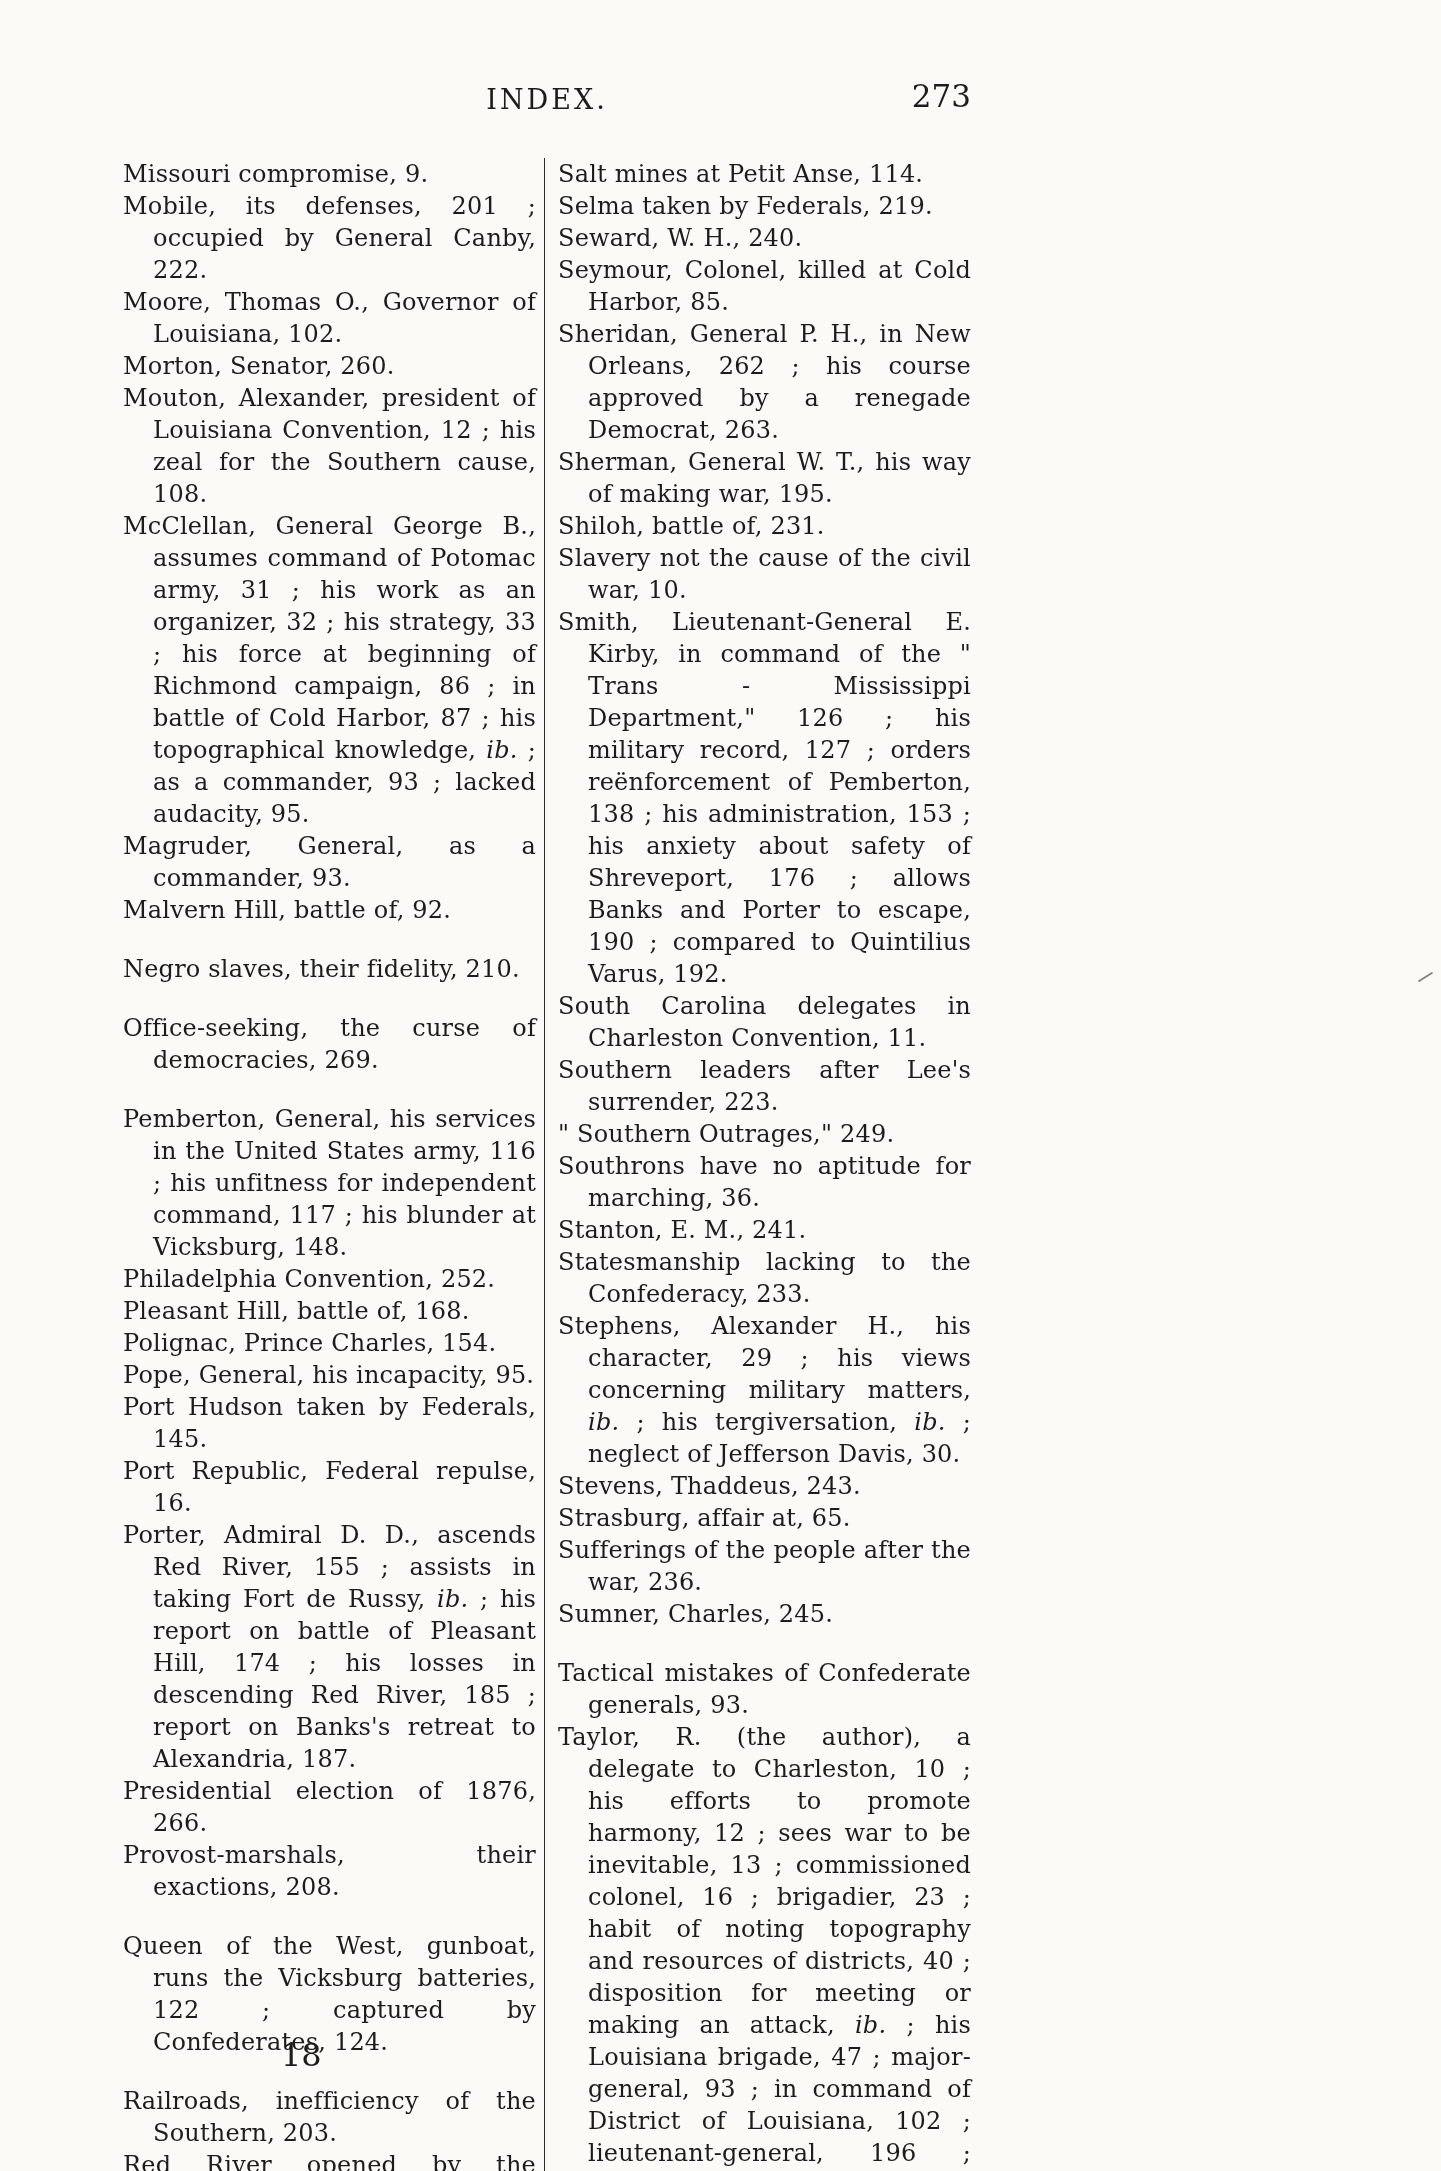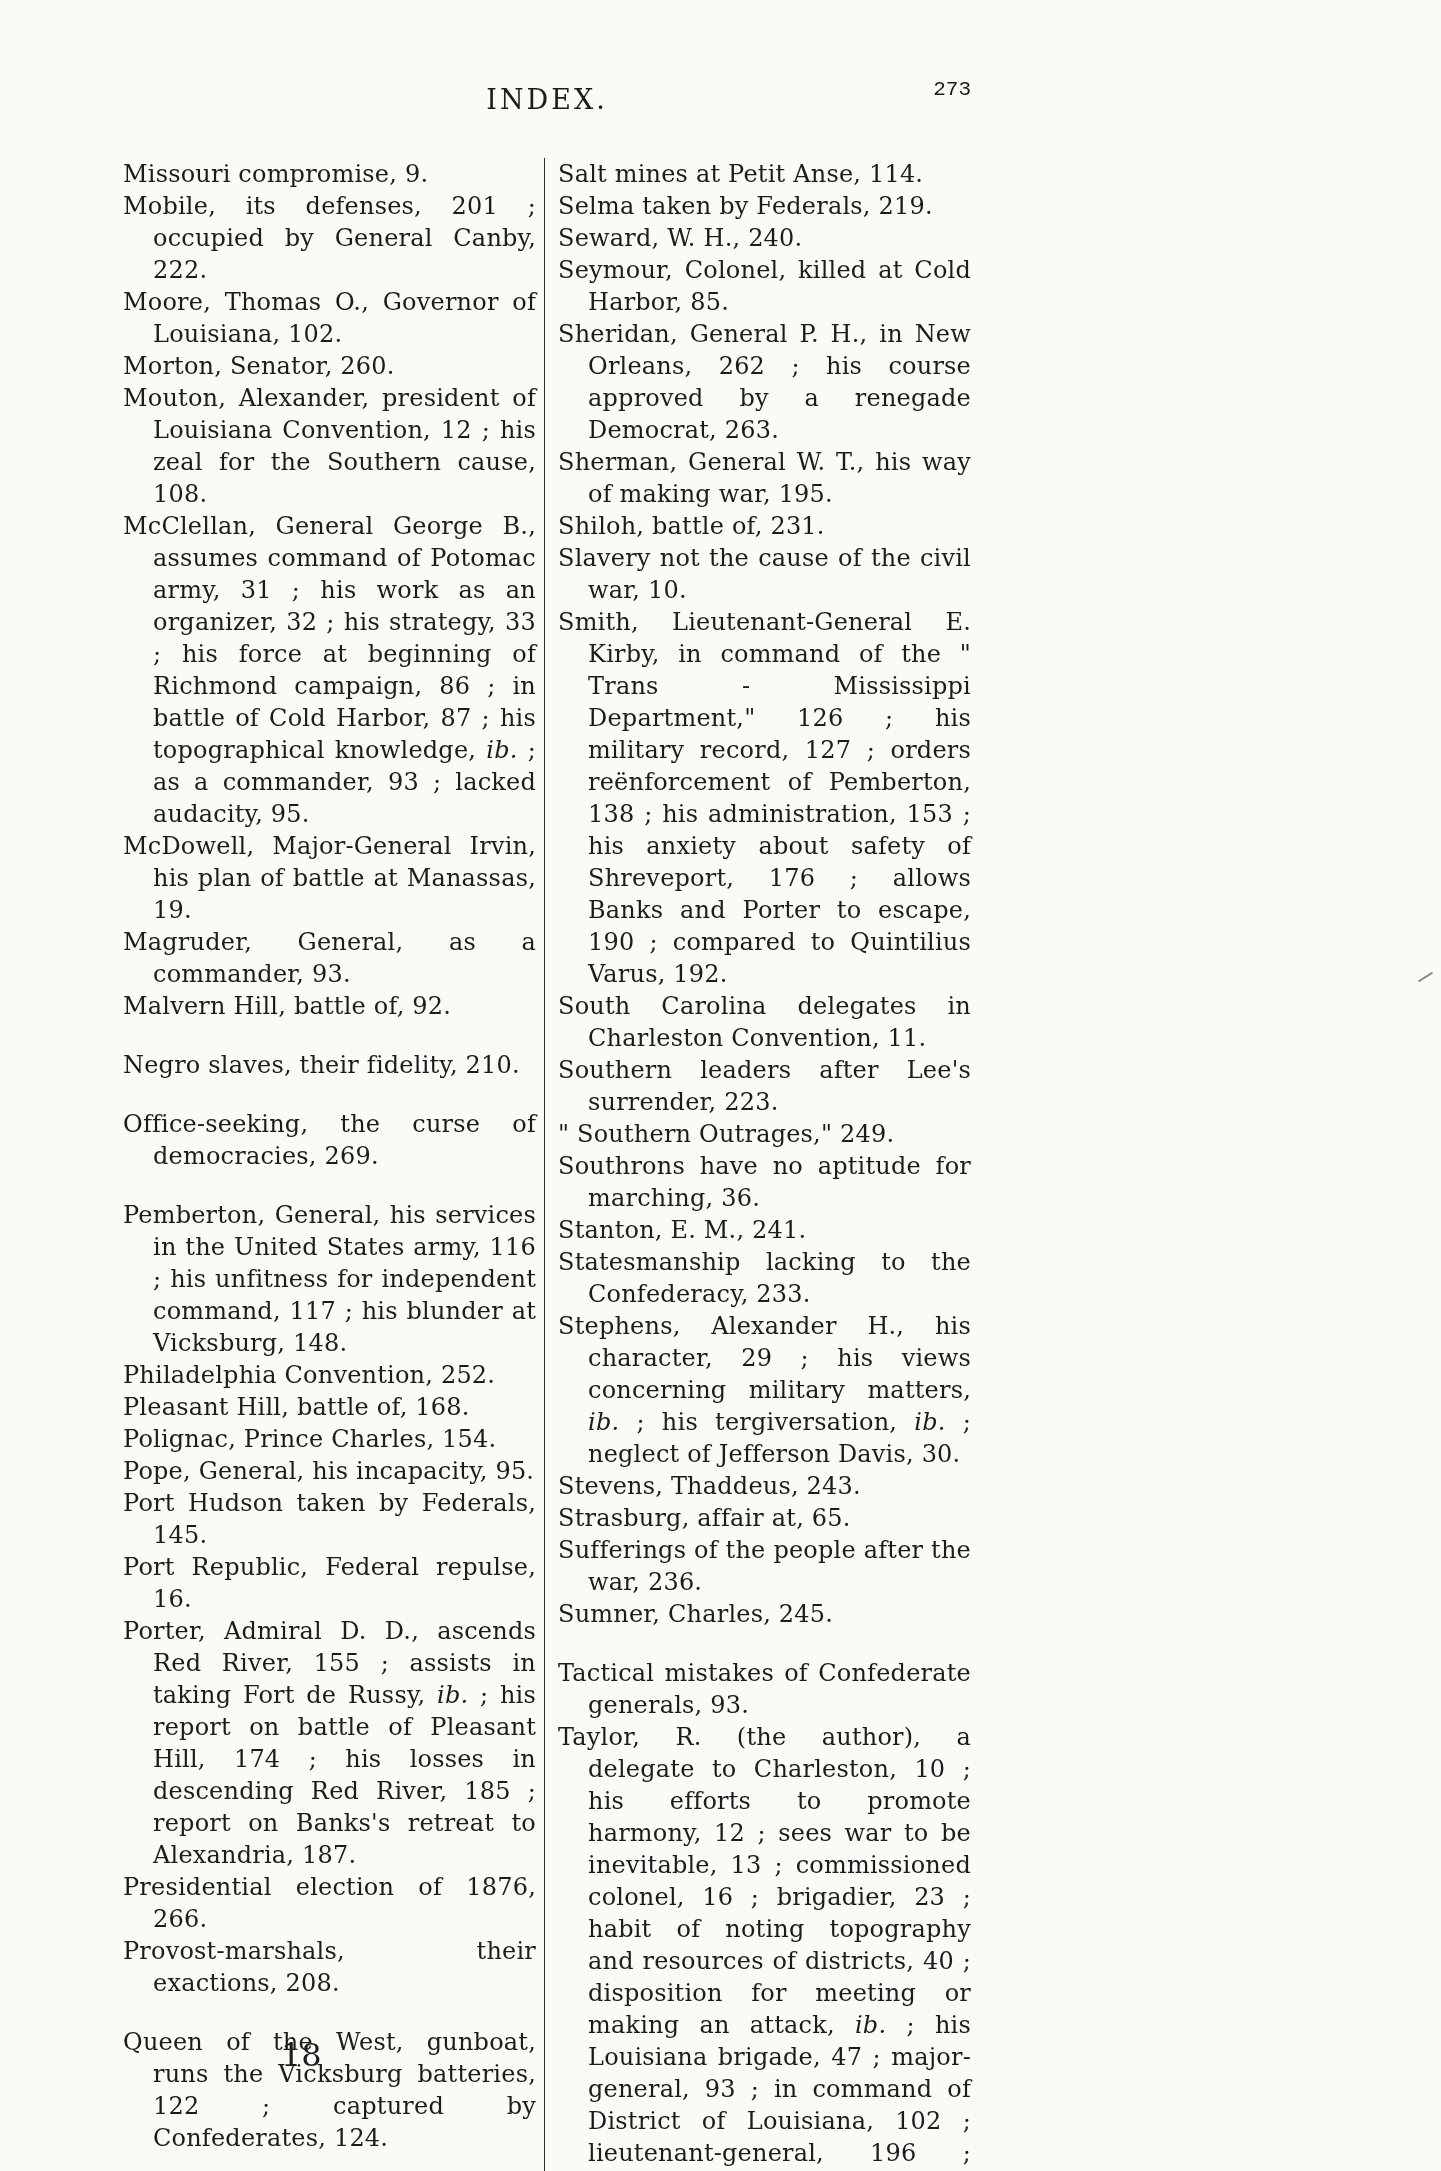--- a/index.html
+++ b/index.html
@@ -32,22 +32,21 @@
     left: 0;
     right: 0;
     text-align: center;
     font-size: 27px;
     letter-spacing: 3px;
   }
   .pagenum {
     position: absolute;
     right: 0;
     top: -6px;
-    font-size: 21px;
-    font-family: Liberation Mono, monospace;
+    font-size: 31px;
   }
   .columns {
     display: flex;
     align-items: stretch;
     margin-top: 34px;
   }
   .col-left {
     width: 413px;
     flex: 0 0 413px;
   }
@@ -105,21 +104,20 @@
     </div>
 
     <div class="columns">
       <div class="col-left" id="col-left">
           <p class="entry">Missouri compromise, 9.</p>
           <p class="entry">Mobile, its defenses, 201 ; occupied by General Canby, 222.</p>
           <p class="entry">Moore, Thomas O., Governor of Louisiana, 102.</p>
           <p class="entry">Morton, Senator, 260.</p>
           <p class="entry">Mouton, Alexander, president of Louisiana Convention, 12 ; his zeal for the Southern cause, 108.</p>
           <p class="entry">McClellan, General George B., assumes command of Potomac army, 31 ; his work as an organizer, 32 ; his strategy, 33 ; his force at beginning of Richmond campaign, 86 ; in battle of Cold Harbor, 87 ; his topographical knowledge, <i>ib.</i> ; as a commander, 93 ; lacked audacity, 95.</p>
-          <p class="entry">McDowell, Major-General Irvin, his plan of battle at Manassas, 19.</p>
           <p class="entry">Magruder, General, as a commander, 93.</p>
           <p class="entry">Malvern Hill, battle of, 92.</p>
           <p class="entry gap">Negro slaves, their fidelity, 210.</p>
           <p class="entry gap">Office-seeking, the curse of democracies, 269.</p>
           <p class="entry gap">Pemberton, General, his services in the United States army, 116 ; his unfitness for independent command, 117 ; his blunder at Vicksburg, 148.</p>
           <p class="entry">Philadelphia Convention, 252.</p>
           <p class="entry">Pleasant Hill, battle of, 168.</p>
           <p class="entry">Polignac, Prince Charles, 154.</p>
           <p class="entry">Pope, General, his incapacity, 95.</p>
           <p class="entry">Port Hudson taken by Federals, 145.</p>

